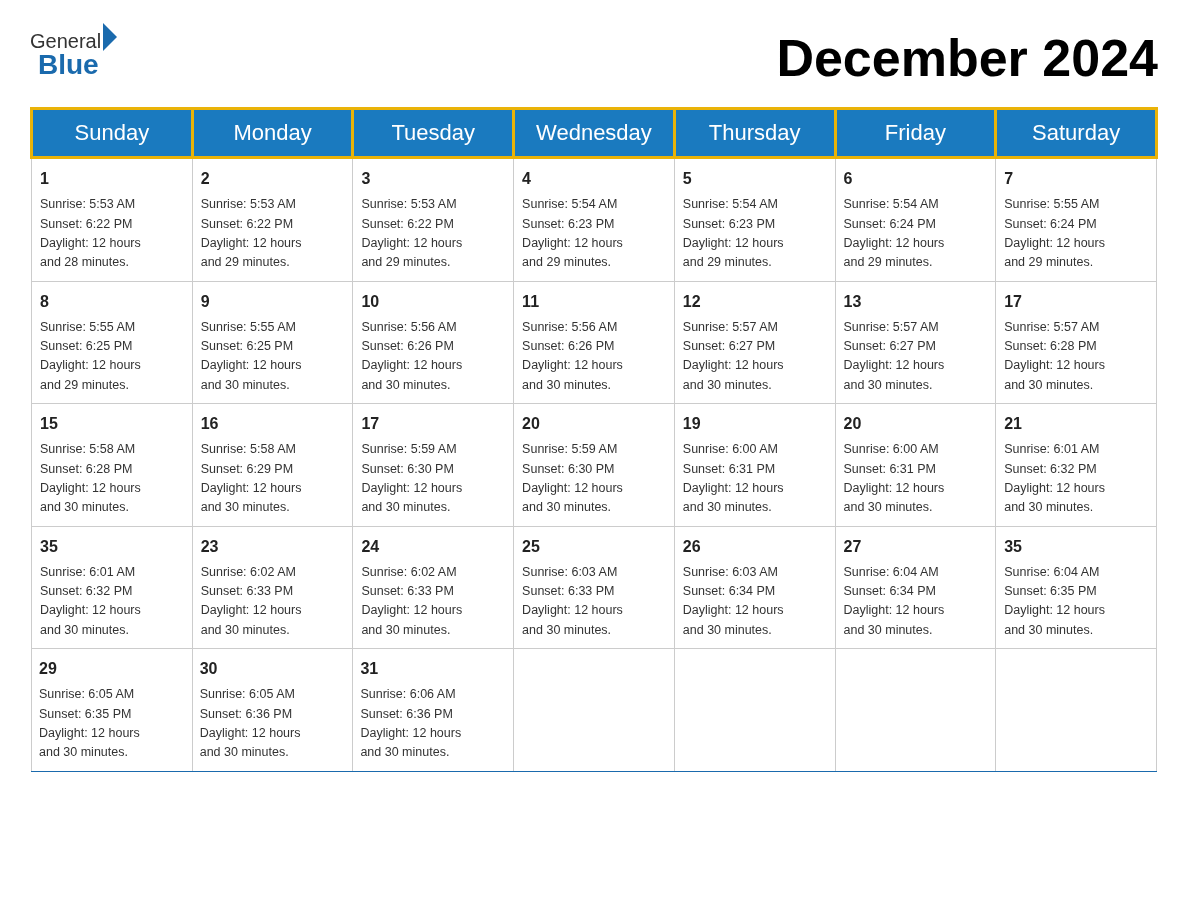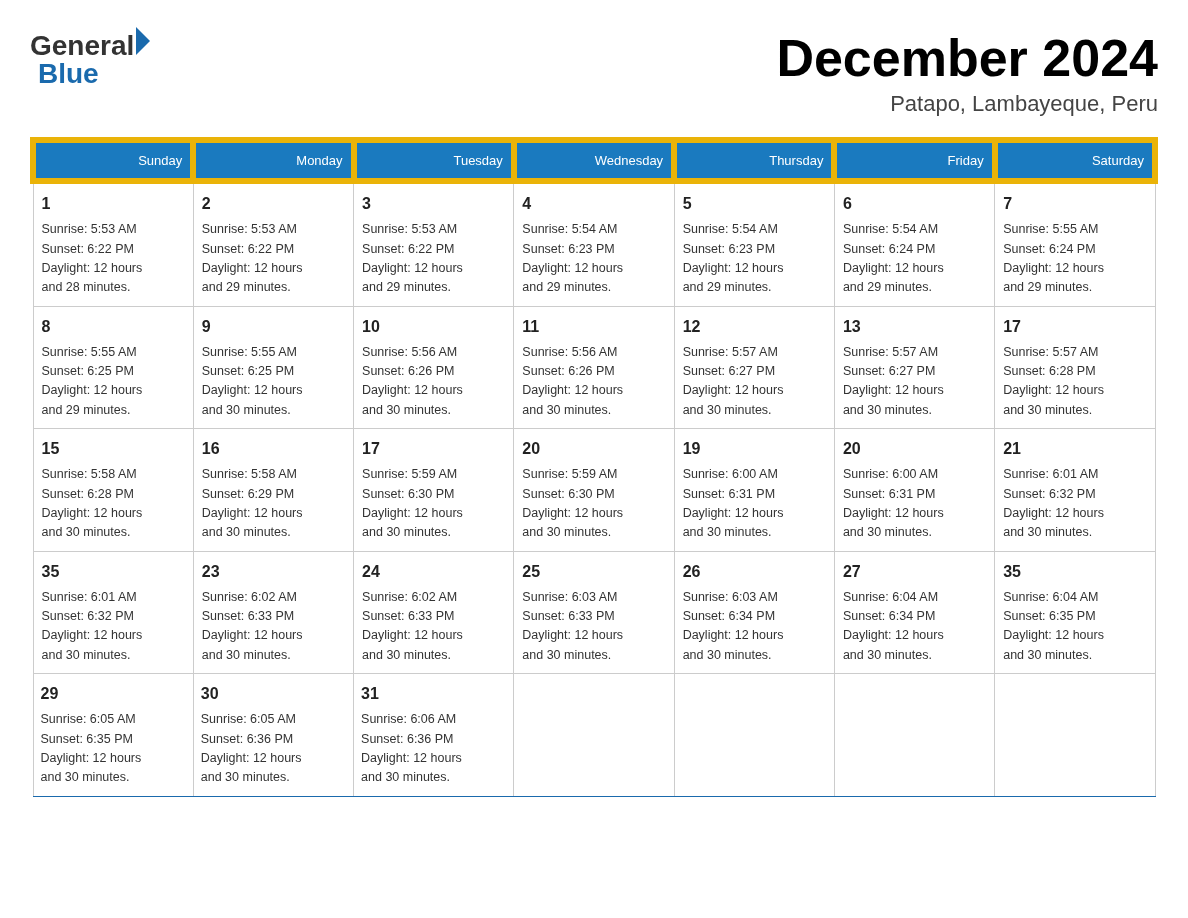--- a/index.html
+++ b/index.html
@@ -14,22 +14,22 @@
       display: flex;
       justify-content: space-between;
       align-items: flex-start;
       margin-bottom: 20px;
     }
     .logo {
       display: flex;
       align-items: center;
     }
     .logo-text-general {
-      font-size: 28px;
-      font-weight: bold;
+      font-size: 20px;
+      font-weight: normal;
       color: #333;
     }
     .logo-text-blue {
       font-size: 28px;
       font-weight: bold;
       color: #1a6aad;
     }
     .logo-triangle {
       width: 0;
       height: 0;
@@ -68,25 +68,25 @@
       margin-top: 4px;
     }
     .calendar {
       width: 100%;
       border-collapse: collapse;
       border: 1px solid #1a6aad;
     }
     .calendar th {
       background-color: #1a7abf;
       color: #fff;
-      font-size: 13px;
+      font-size: 22px;
       font-weight: normal;
       padding: 10px 8px;
-      text-align: right;
-      border: 6px solid #eab308;
+      text-align: center;
+      border: 3px solid #eab308;
     }
     .calendar td {
       vertical-align: top;
       padding: 8px;
       border: 1px solid #ccc;
       width: 14.28%;
       font-size: 13px;
       color: #333;
       line-height: 1.5;
     }
@@ -119,21 +119,20 @@
         <span class="logo-text-general">General</span>
         <div class="logo-triangle"></div>
       </div>
       <div class="logo-line2">
         <span class="logo-text-blue">Blue</span>
       </div>
     </div>
   </div>
   <div class="title-block">
     <div class="month-year">December 2024</div>
-    <div class="location">Patapo, Lambayeque, Peru</div>
   </div>
 </div>
 
 <table class="calendar">
   <thead>
     <tr>
     <th>Sunday</th>
         <th>Monday</th>
         <th>Tuesday</th>
         <th>Wednesday</th>

